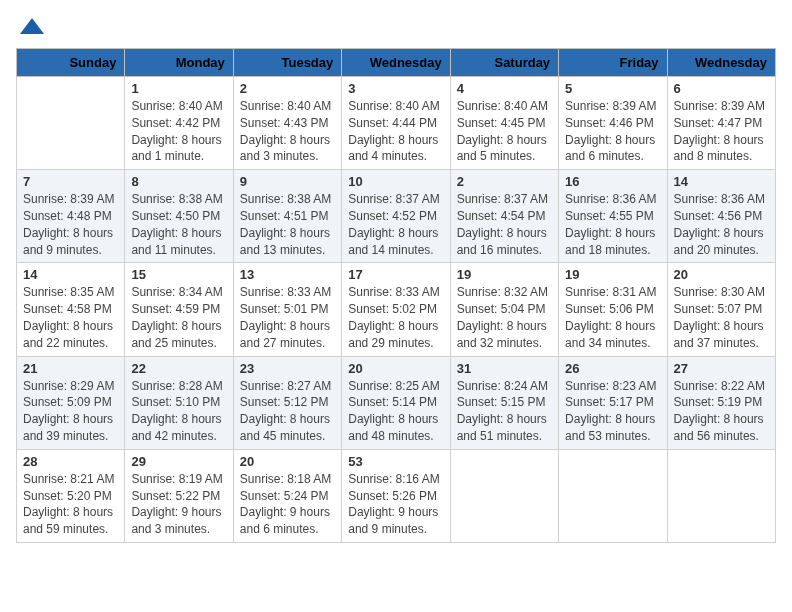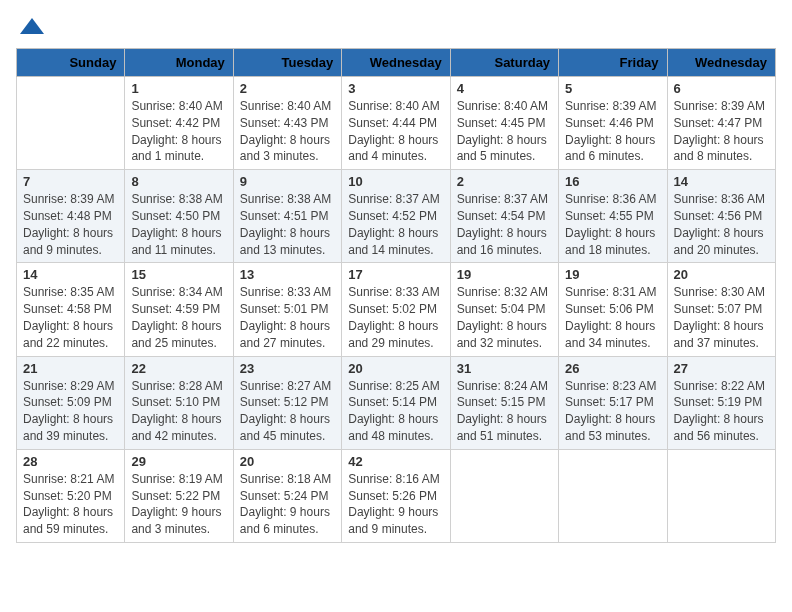--- a/index.html
+++ b/index.html
@@ -252,21 +252,21 @@
         </td>
         <td>
           <span class="day-number">29</span>
           <div class="day-info">Sunrise: 8:19 AM<br>Sunset: 5:22 PM<br>Daylight: 9 hours and 3 minutes.</div>
         </td>
         <td>
           <span class="day-number">20</span>
           <div class="day-info">Sunrise: 8:18 AM<br>Sunset: 5:24 PM<br>Daylight: 9 hours and 6 minutes.</div>
         </td>
         <td>
-          <span class="day-number">42</span>
+          <span class="day-number">53</span>
           <div class="day-info">Sunrise: 8:16 AM<br>Sunset: 5:26 PM<br>Daylight: 9 hours and 9 minutes.</div>
         </td>
         <td class="empty-cell"></td>
         <td class="empty-cell"></td>
         <td class="empty-cell"></td>
       </tr>
     </tbody>
 </table>
 
 </body></html>

